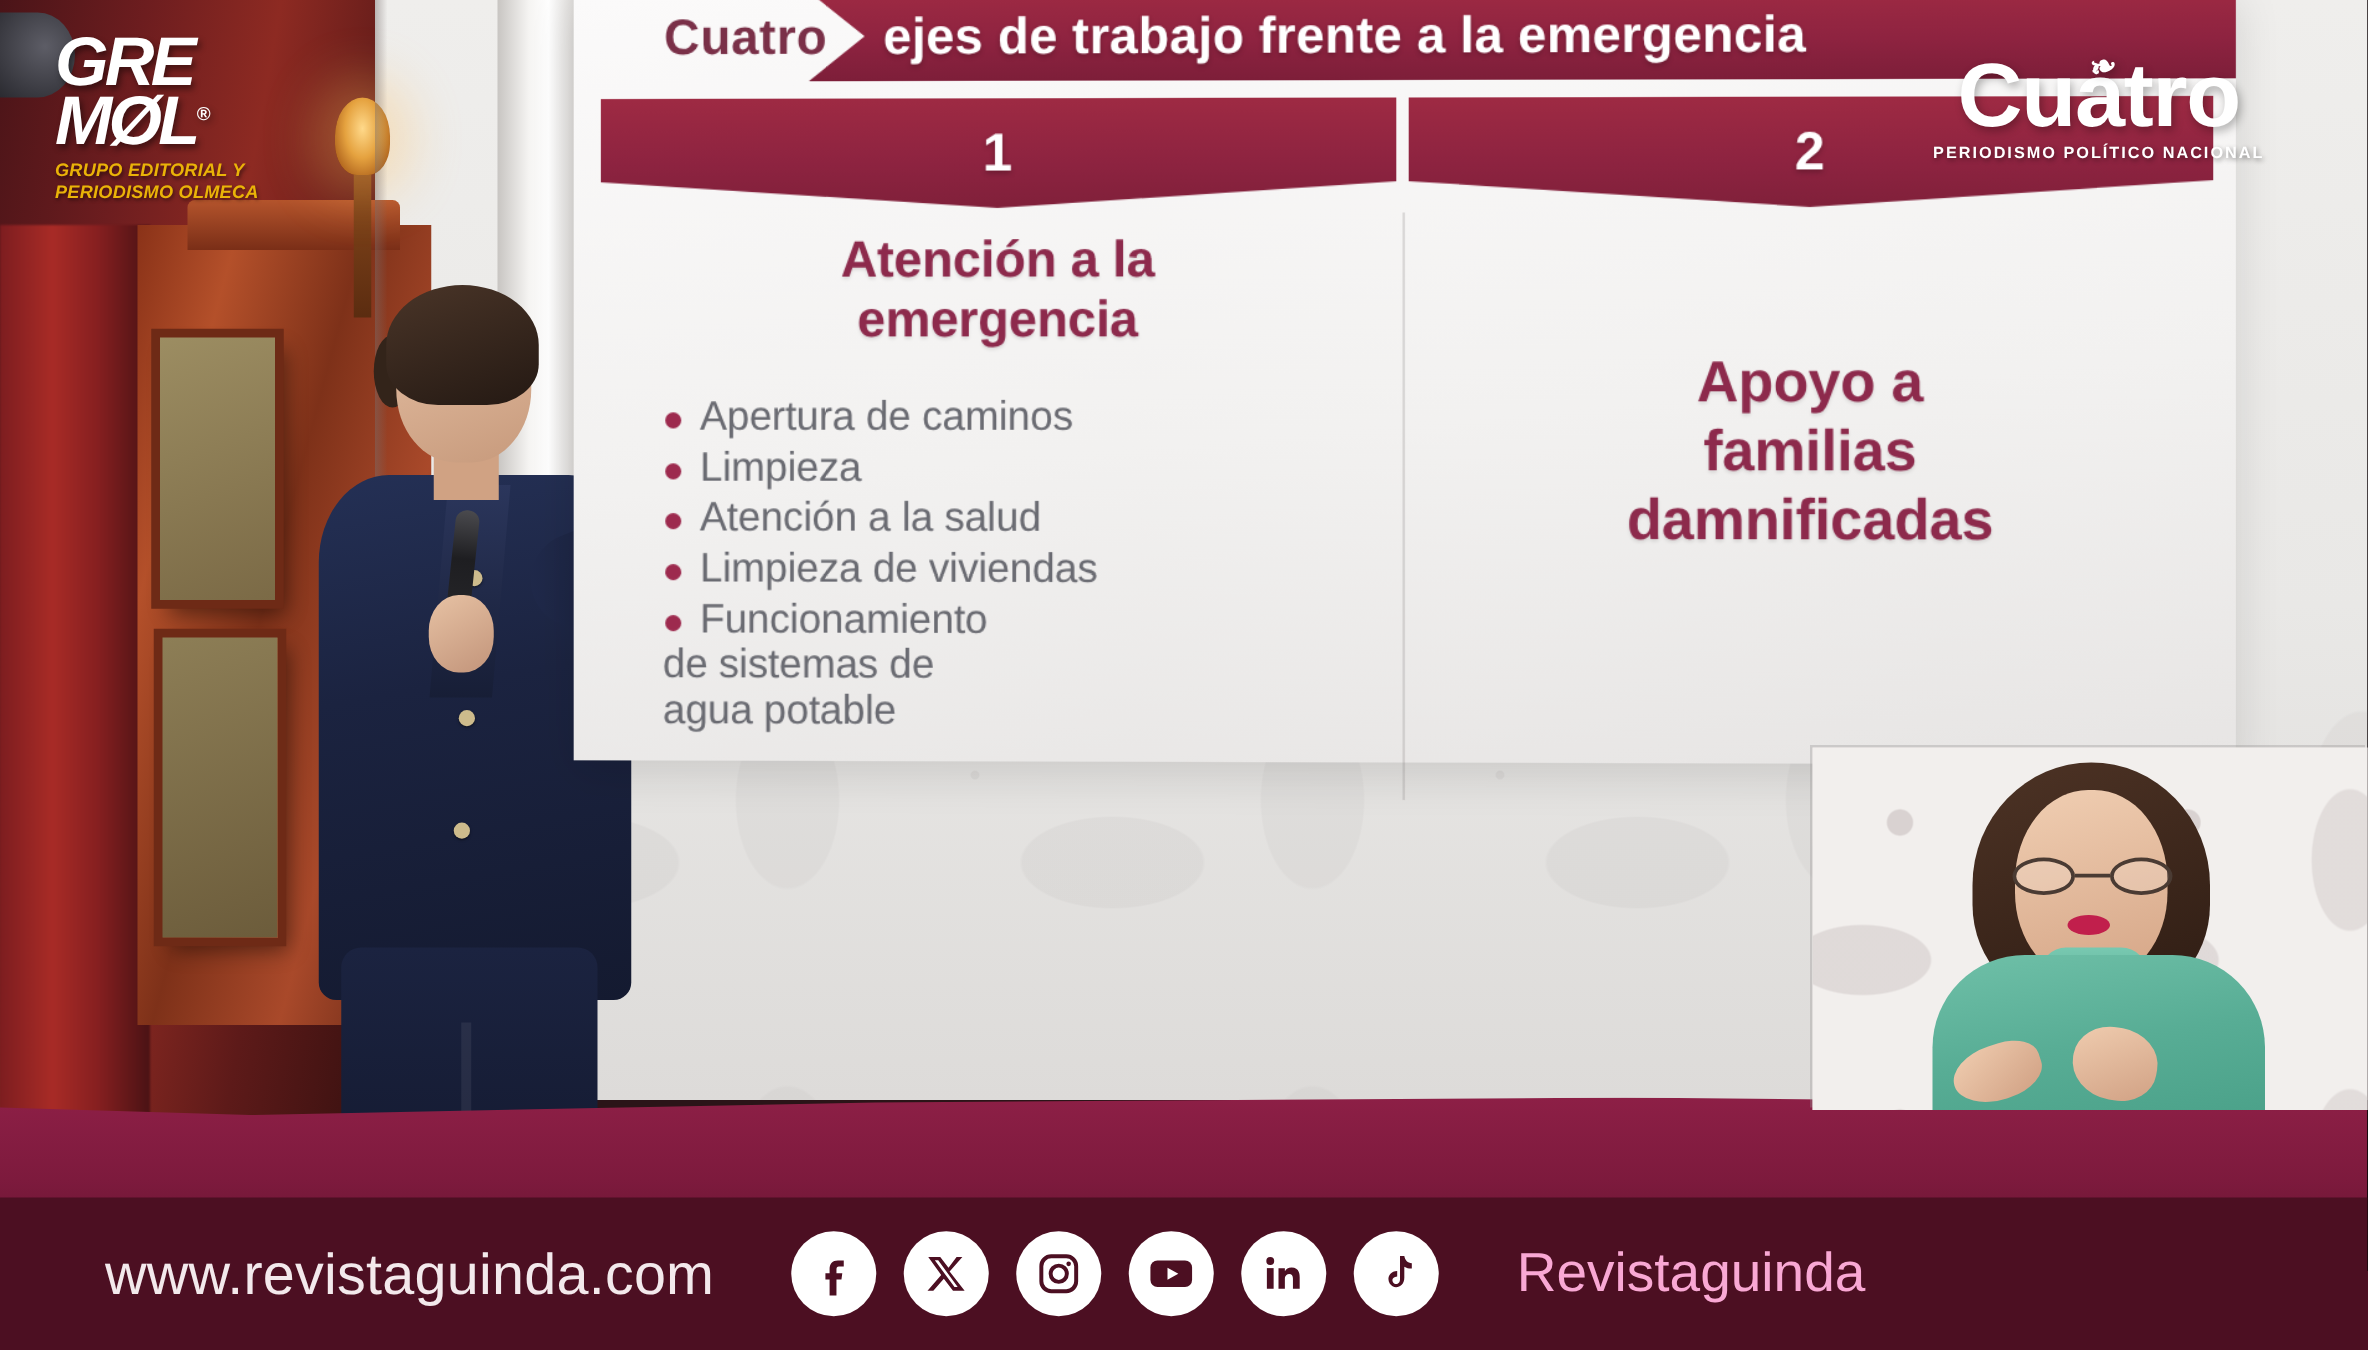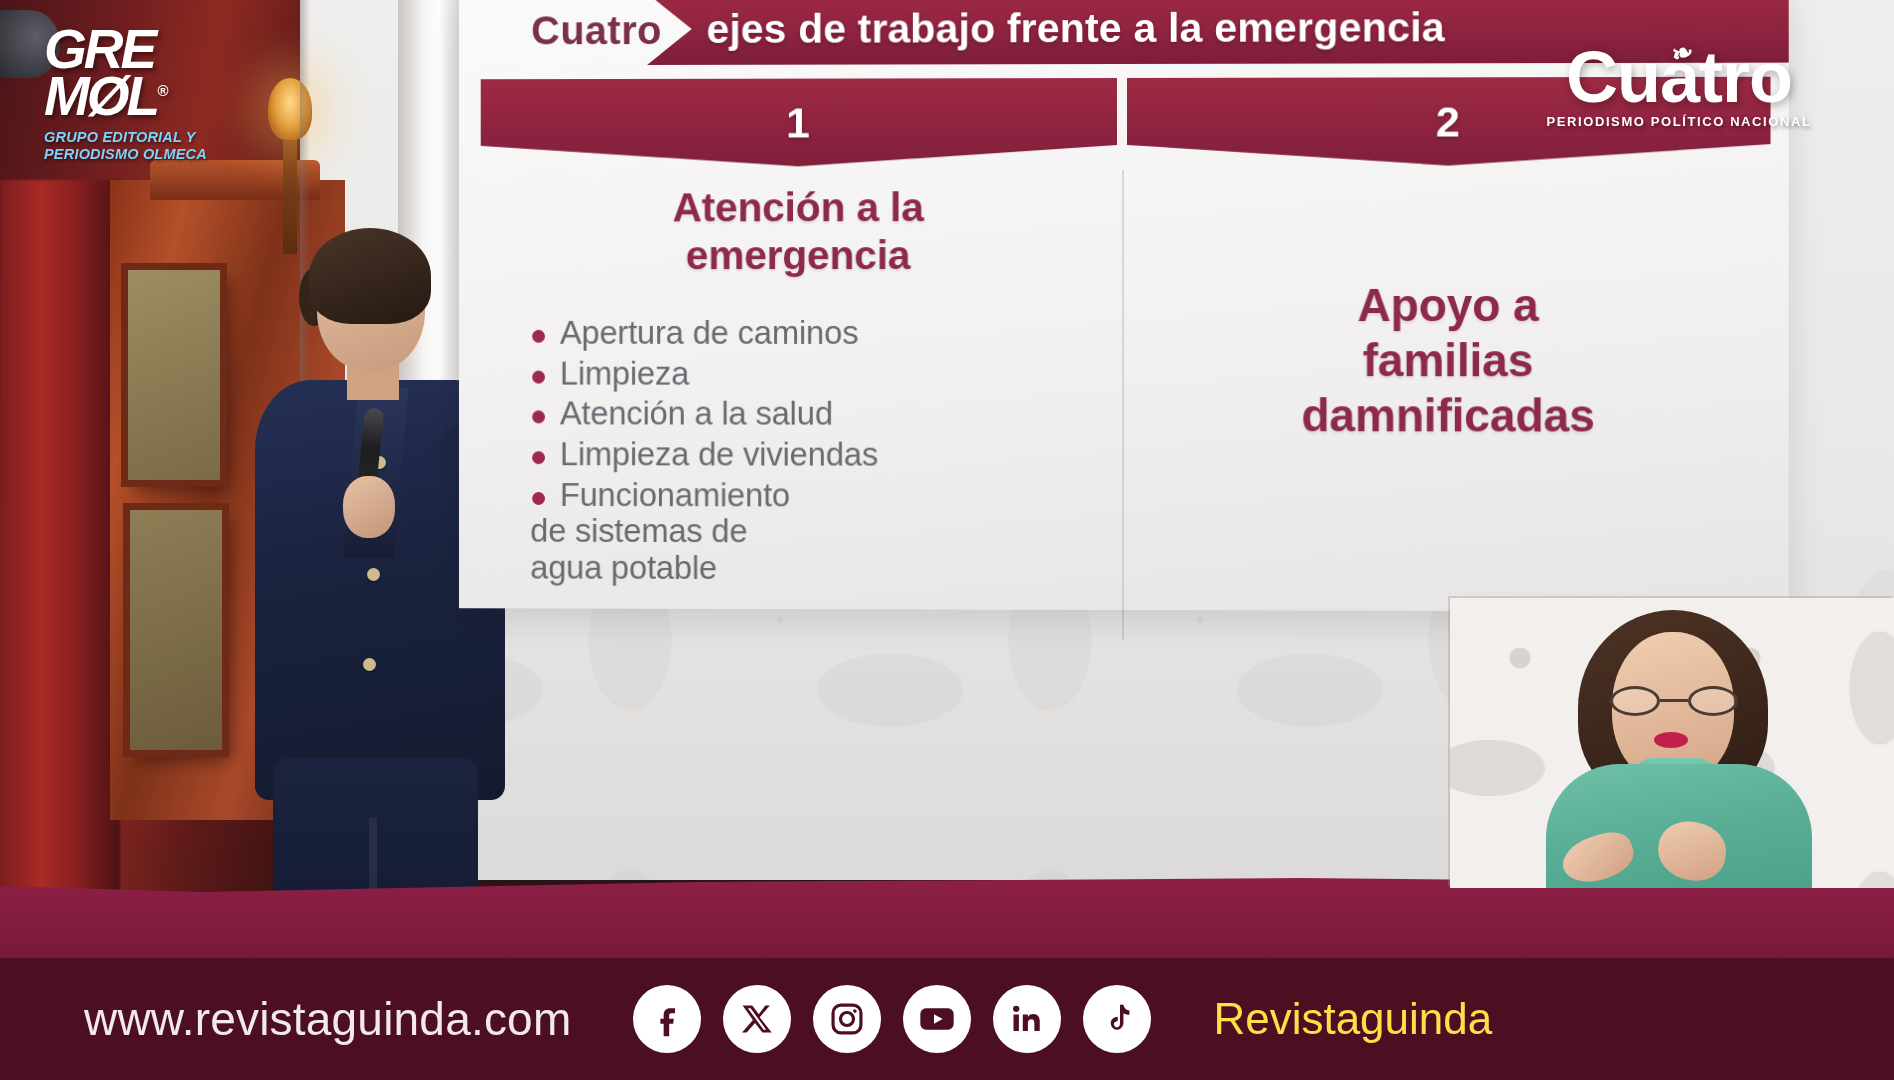--- a/index.html
+++ b/index.html
@@ -284,21 +284,21 @@
   
   .logo-gremol{ position:absolute; left:44px; top:26px; width:220px; }
   .lg-line{
     color:#fff; font-weight:bold; font-style:italic; line-height:.86;
     letter-spacing:-3px; text-shadow:2px 3px 5px rgba(0,0,0,.45);
   }
   .lg-1{ font-size:55px; }
   .lg-2{ font-size:55px; position:relative; }
   .lg-reg{ font-size:15px; letter-spacing:0; vertical-align:super; }
   .lg-sub{
-    color:#7dd3fc; font-size:14.5px; font-weight:bold; font-style:italic;
+    color:#eab308; font-size:14.5px; font-weight:bold; font-style:italic;
     line-height:1.18; letter-spacing:.2px; margin-top:8px;
     text-shadow:1px 2px 3px rgba(0,0,0,.5);
   }
 
   .logo-guinda{ position:absolute; right:40px; top:44px; width:350px; text-align:center; }
   .lgd-main{
     color:#fff; font-size:72px; font-weight:bold; line-height:.92;
     letter-spacing:-1px; text-shadow:2px 3px 8px rgba(0,0,0,.30);
     position:relative; display:inline-block;
   }
@@ -318,21 +318,21 @@
   }
   .f-url{
     color:#f3e9ec; font-size:46px; margin-left:84px; letter-spacing:.2px;
   }
   .f-social{ display:flex; gap:22px; margin-left:62px; align-items:center; }
   .f-ico{
     width:68px; height:68px; border-radius:50%; background:#fff;
     display:flex; align-items:center; justify-content:center;
   }
   .f-ico svg{ display:block; }
-  .f-handle{ color:#fde047; font-size:44px; margin-left:62px; }
+  .f-handle{ color:#f9a8d4; font-size:44px; margin-left:62px; }
 </style>
 </head>
 <body>
 
 <div class="stage">
 
   <div class="room">
     <div class="wall-back"></div>
     <div class="wall-damask"></div>
     <div class="wall-left"></div>

